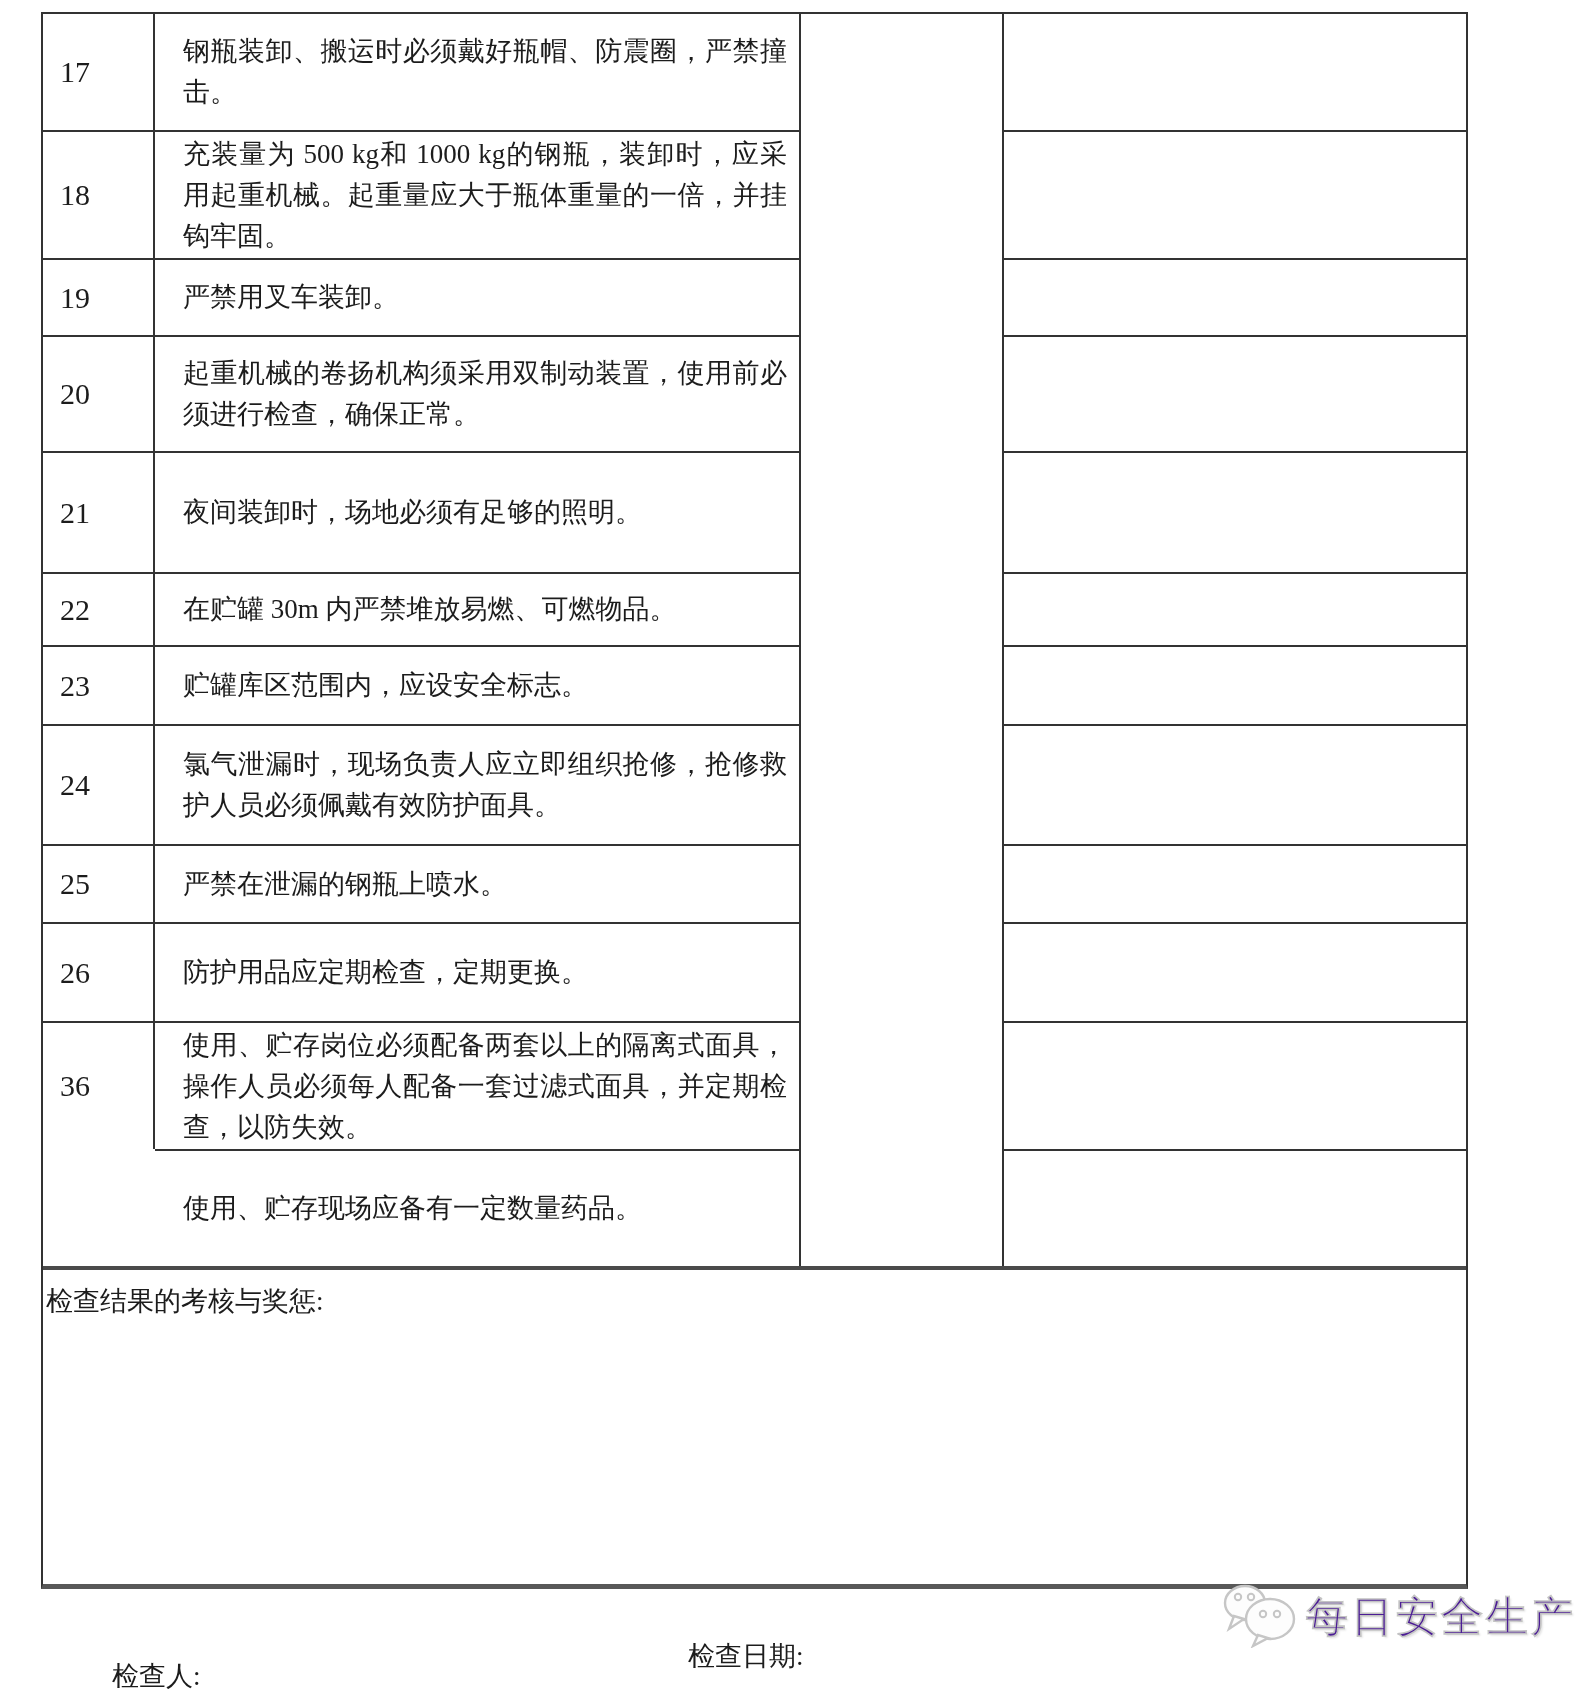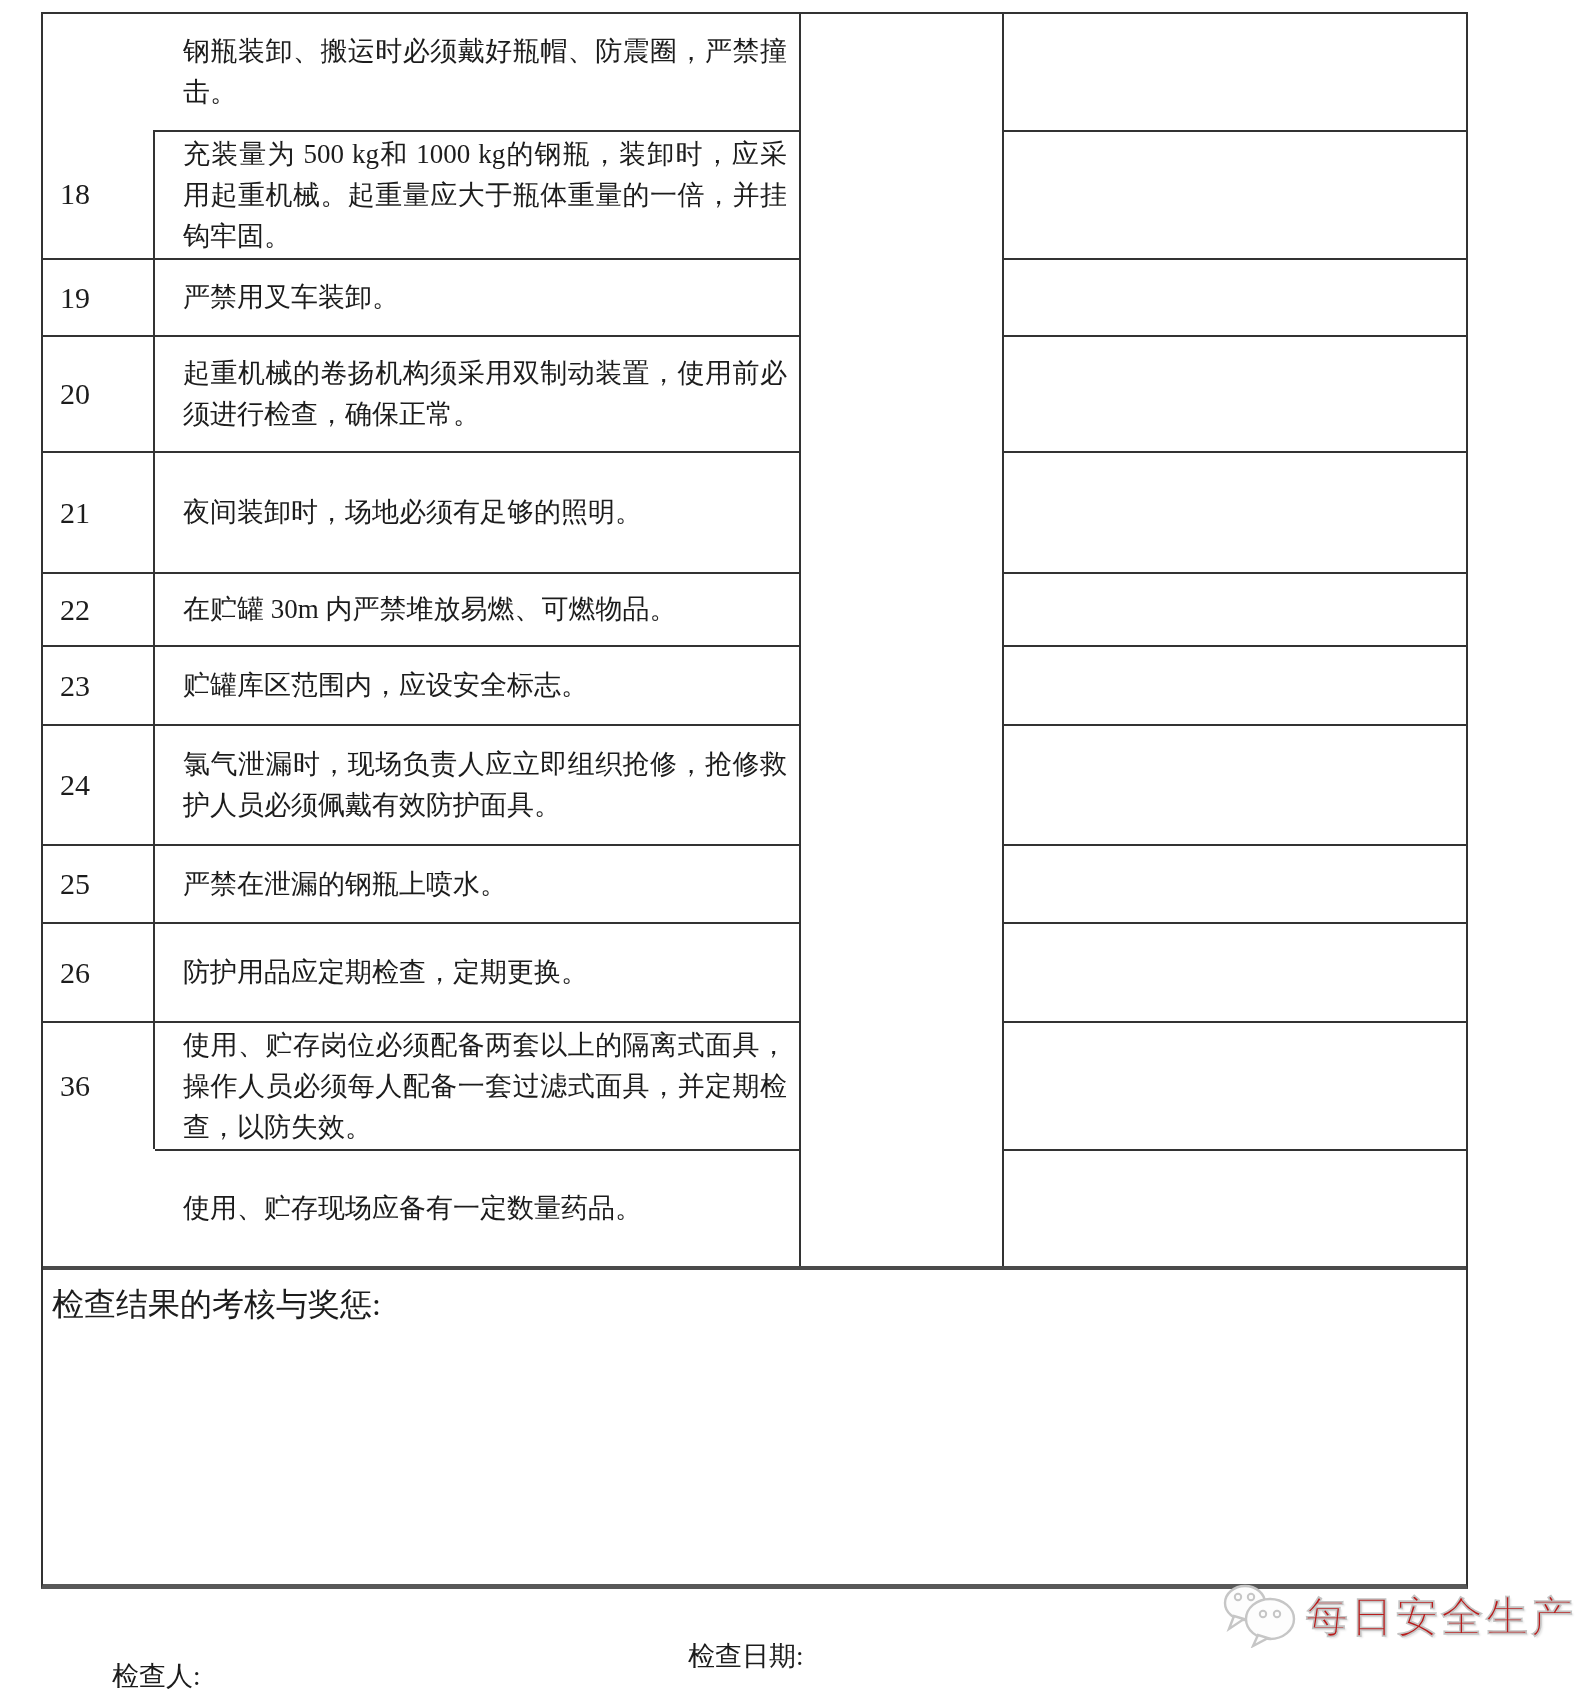--- a/index.html
+++ b/index.html
@@ -56,55 +56,56 @@
   
   .grid > div:nth-child(n+4):not(.mid){border-top:2px solid var(--line);}
 
   
   .result-section{
     flex:1;
     border-top:4px solid var(--heavy);
     box-sizing:border-box;
   }
   .result-label{
-    padding:13px 0 0 9px;
-    font-size:32px;
+    padding:13px 0 0 3px;
+    font-size:27px;
   }
 
   
   .footer-label{
     position:absolute;top:1638px;
     font-size:27px;
     white-space:nowrap;
   }
   .inspector{left:112px;margin-top:20px;}
   .inspect-date{left:676px;margin-left:12px;}
 
   
   .watermark{
     position:absolute;left:1220px;top:1582px;
     display:flex;align-items:center;
     pointer-events:none;
   }
   .wm-text{
     font-size:42px;
     letter-spacing:3px;
-    color:#b91c1c;
+    color:#4c1d95;
     -webkit-text-stroke:1.6px #c3c3c3;
     text-shadow:2px 2px 2px rgba(0,0,0,0.10);
     white-space:nowrap;
     margin-left:6px;
   }
 </style>
 </head>
 <body>
 
 <div class="doc-table">
   <div class="grid">
 
+    <div class="cell num">17</div>
     <div class="cell txt">
         <div>钢瓶装卸、搬运时必须戴好瓶帽、防震圈，严禁撞击。</div>
       </div>
     <div class="cell blank4"></div>
 
     <div class="cell num">18</div>
     <div class="cell txt">
         <div>充装量为 500 kg和 1000 kg的钢瓶，装卸时，应采用起重机械。起重量应大于瓶体重量的一倍，并挂钩牢固。</div>
       </div>
     <div class="cell blank4"></div>

